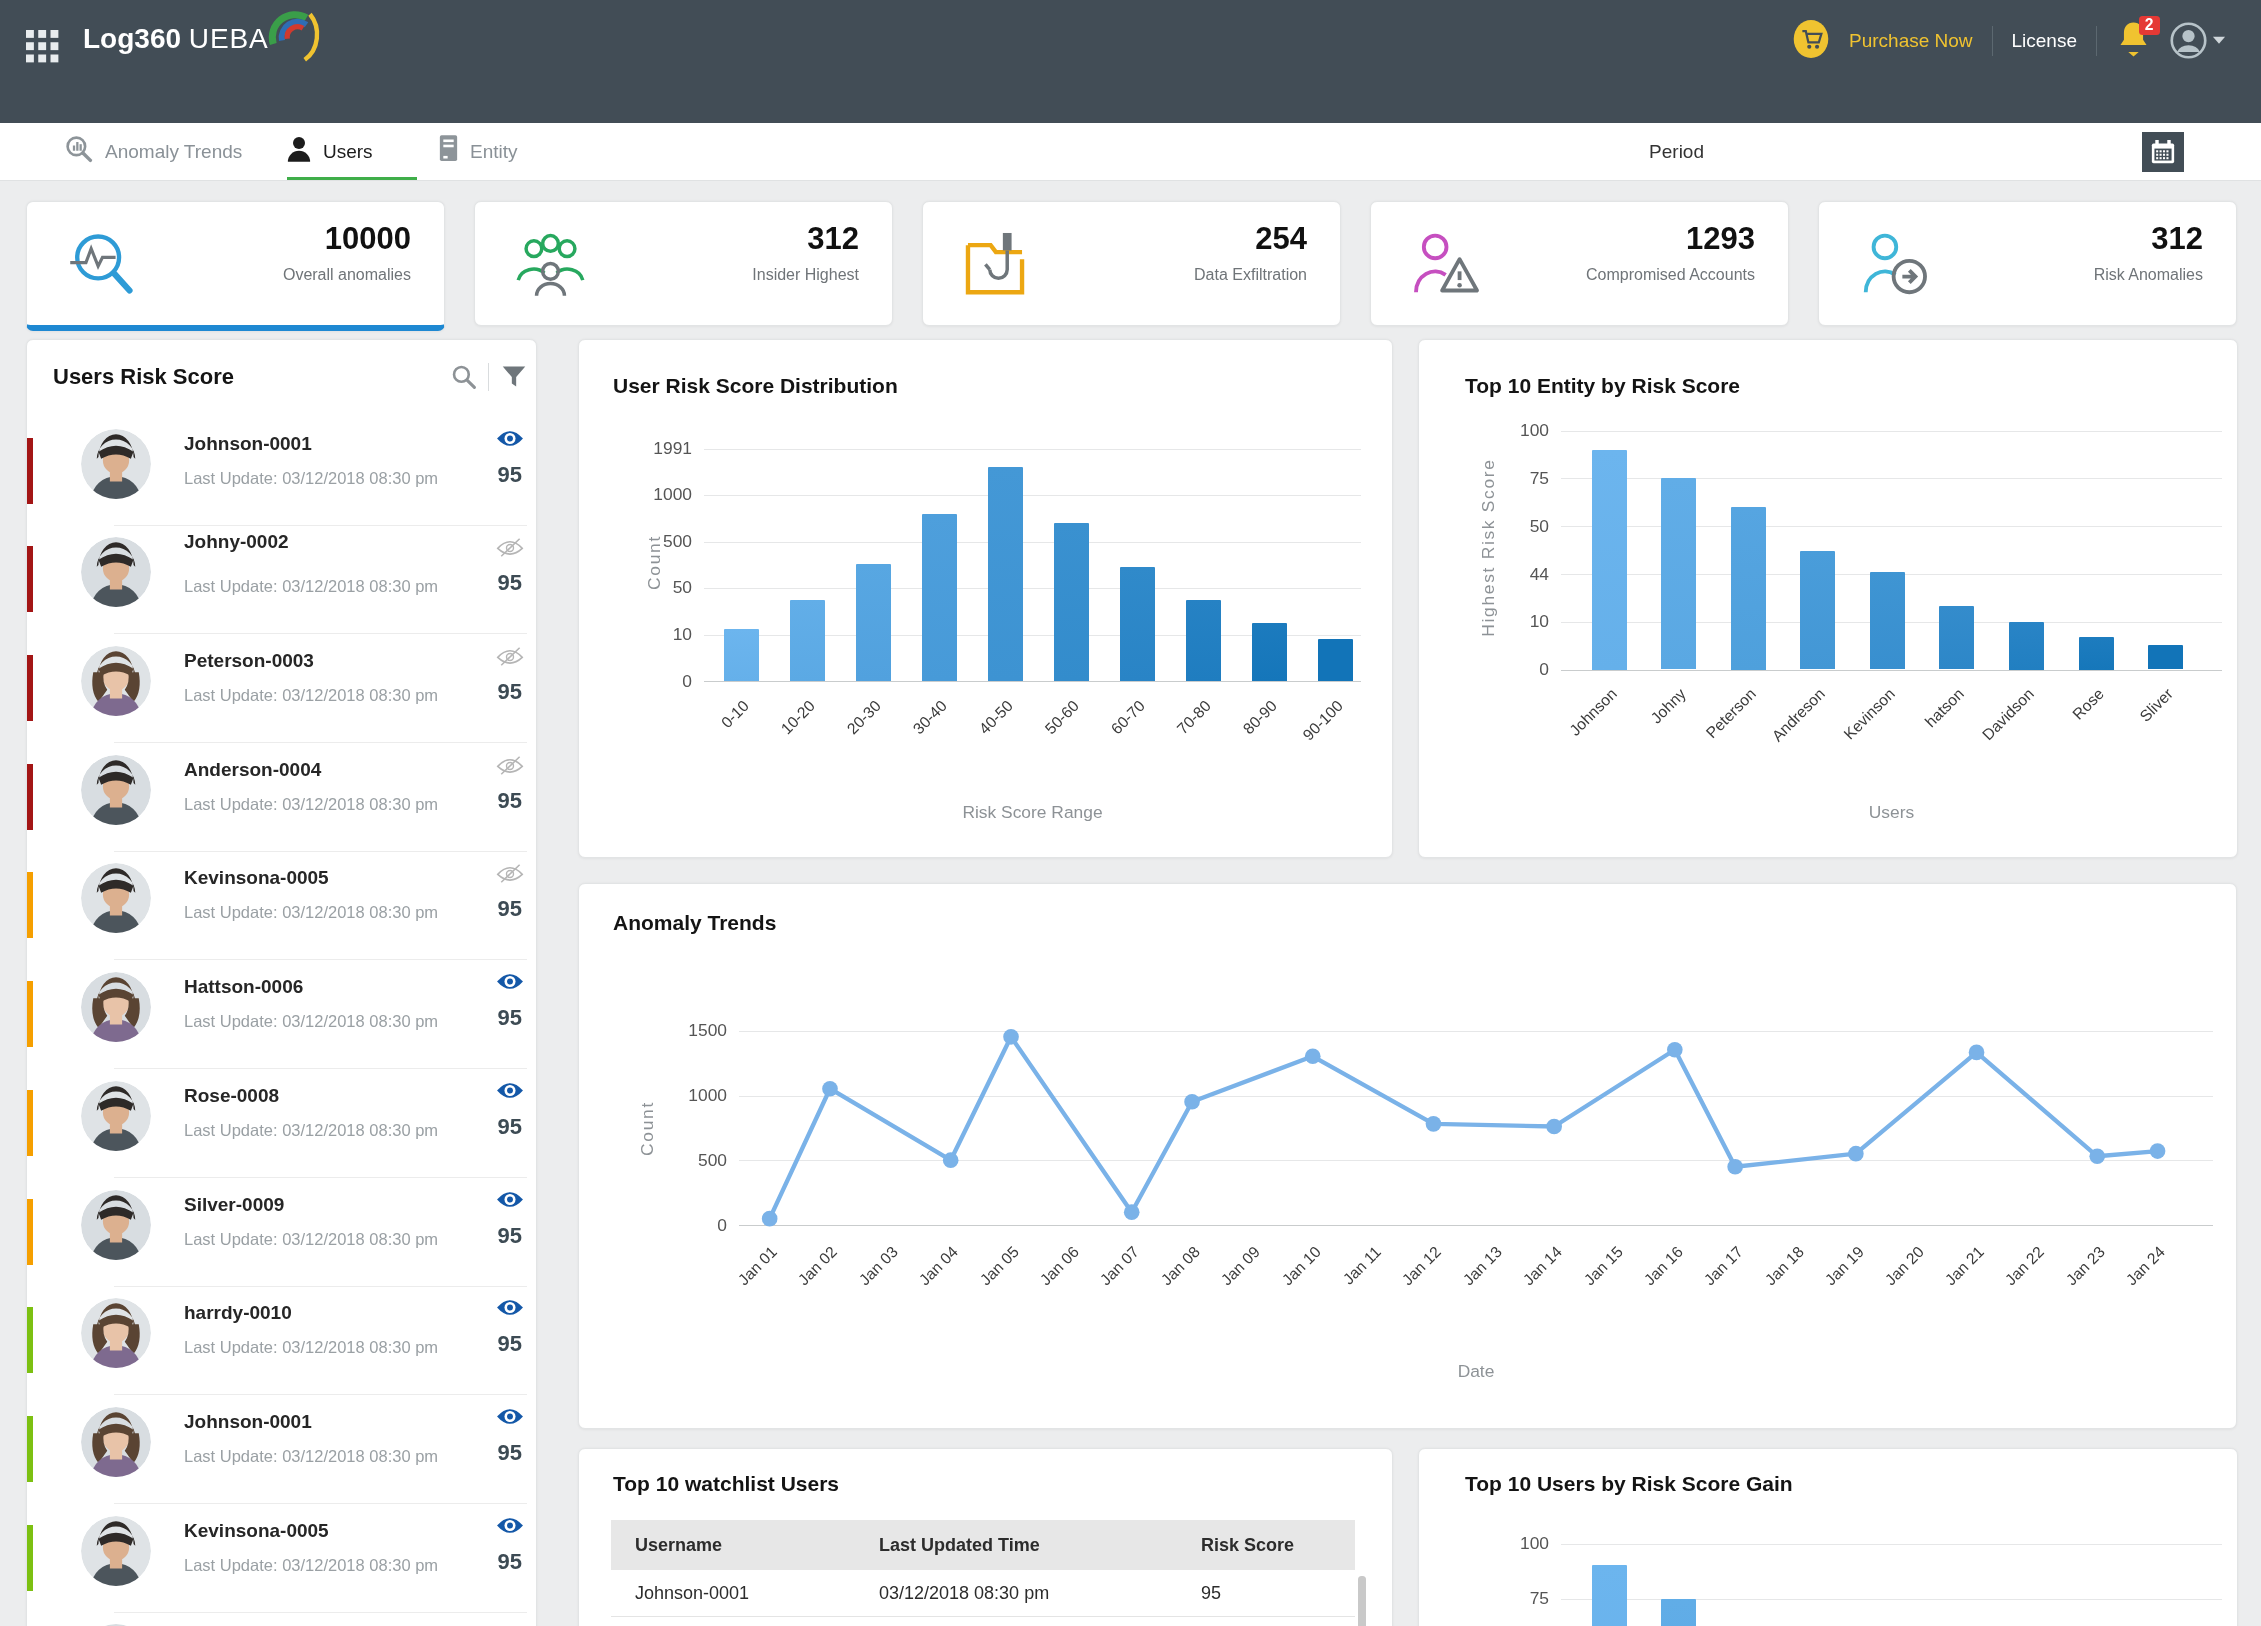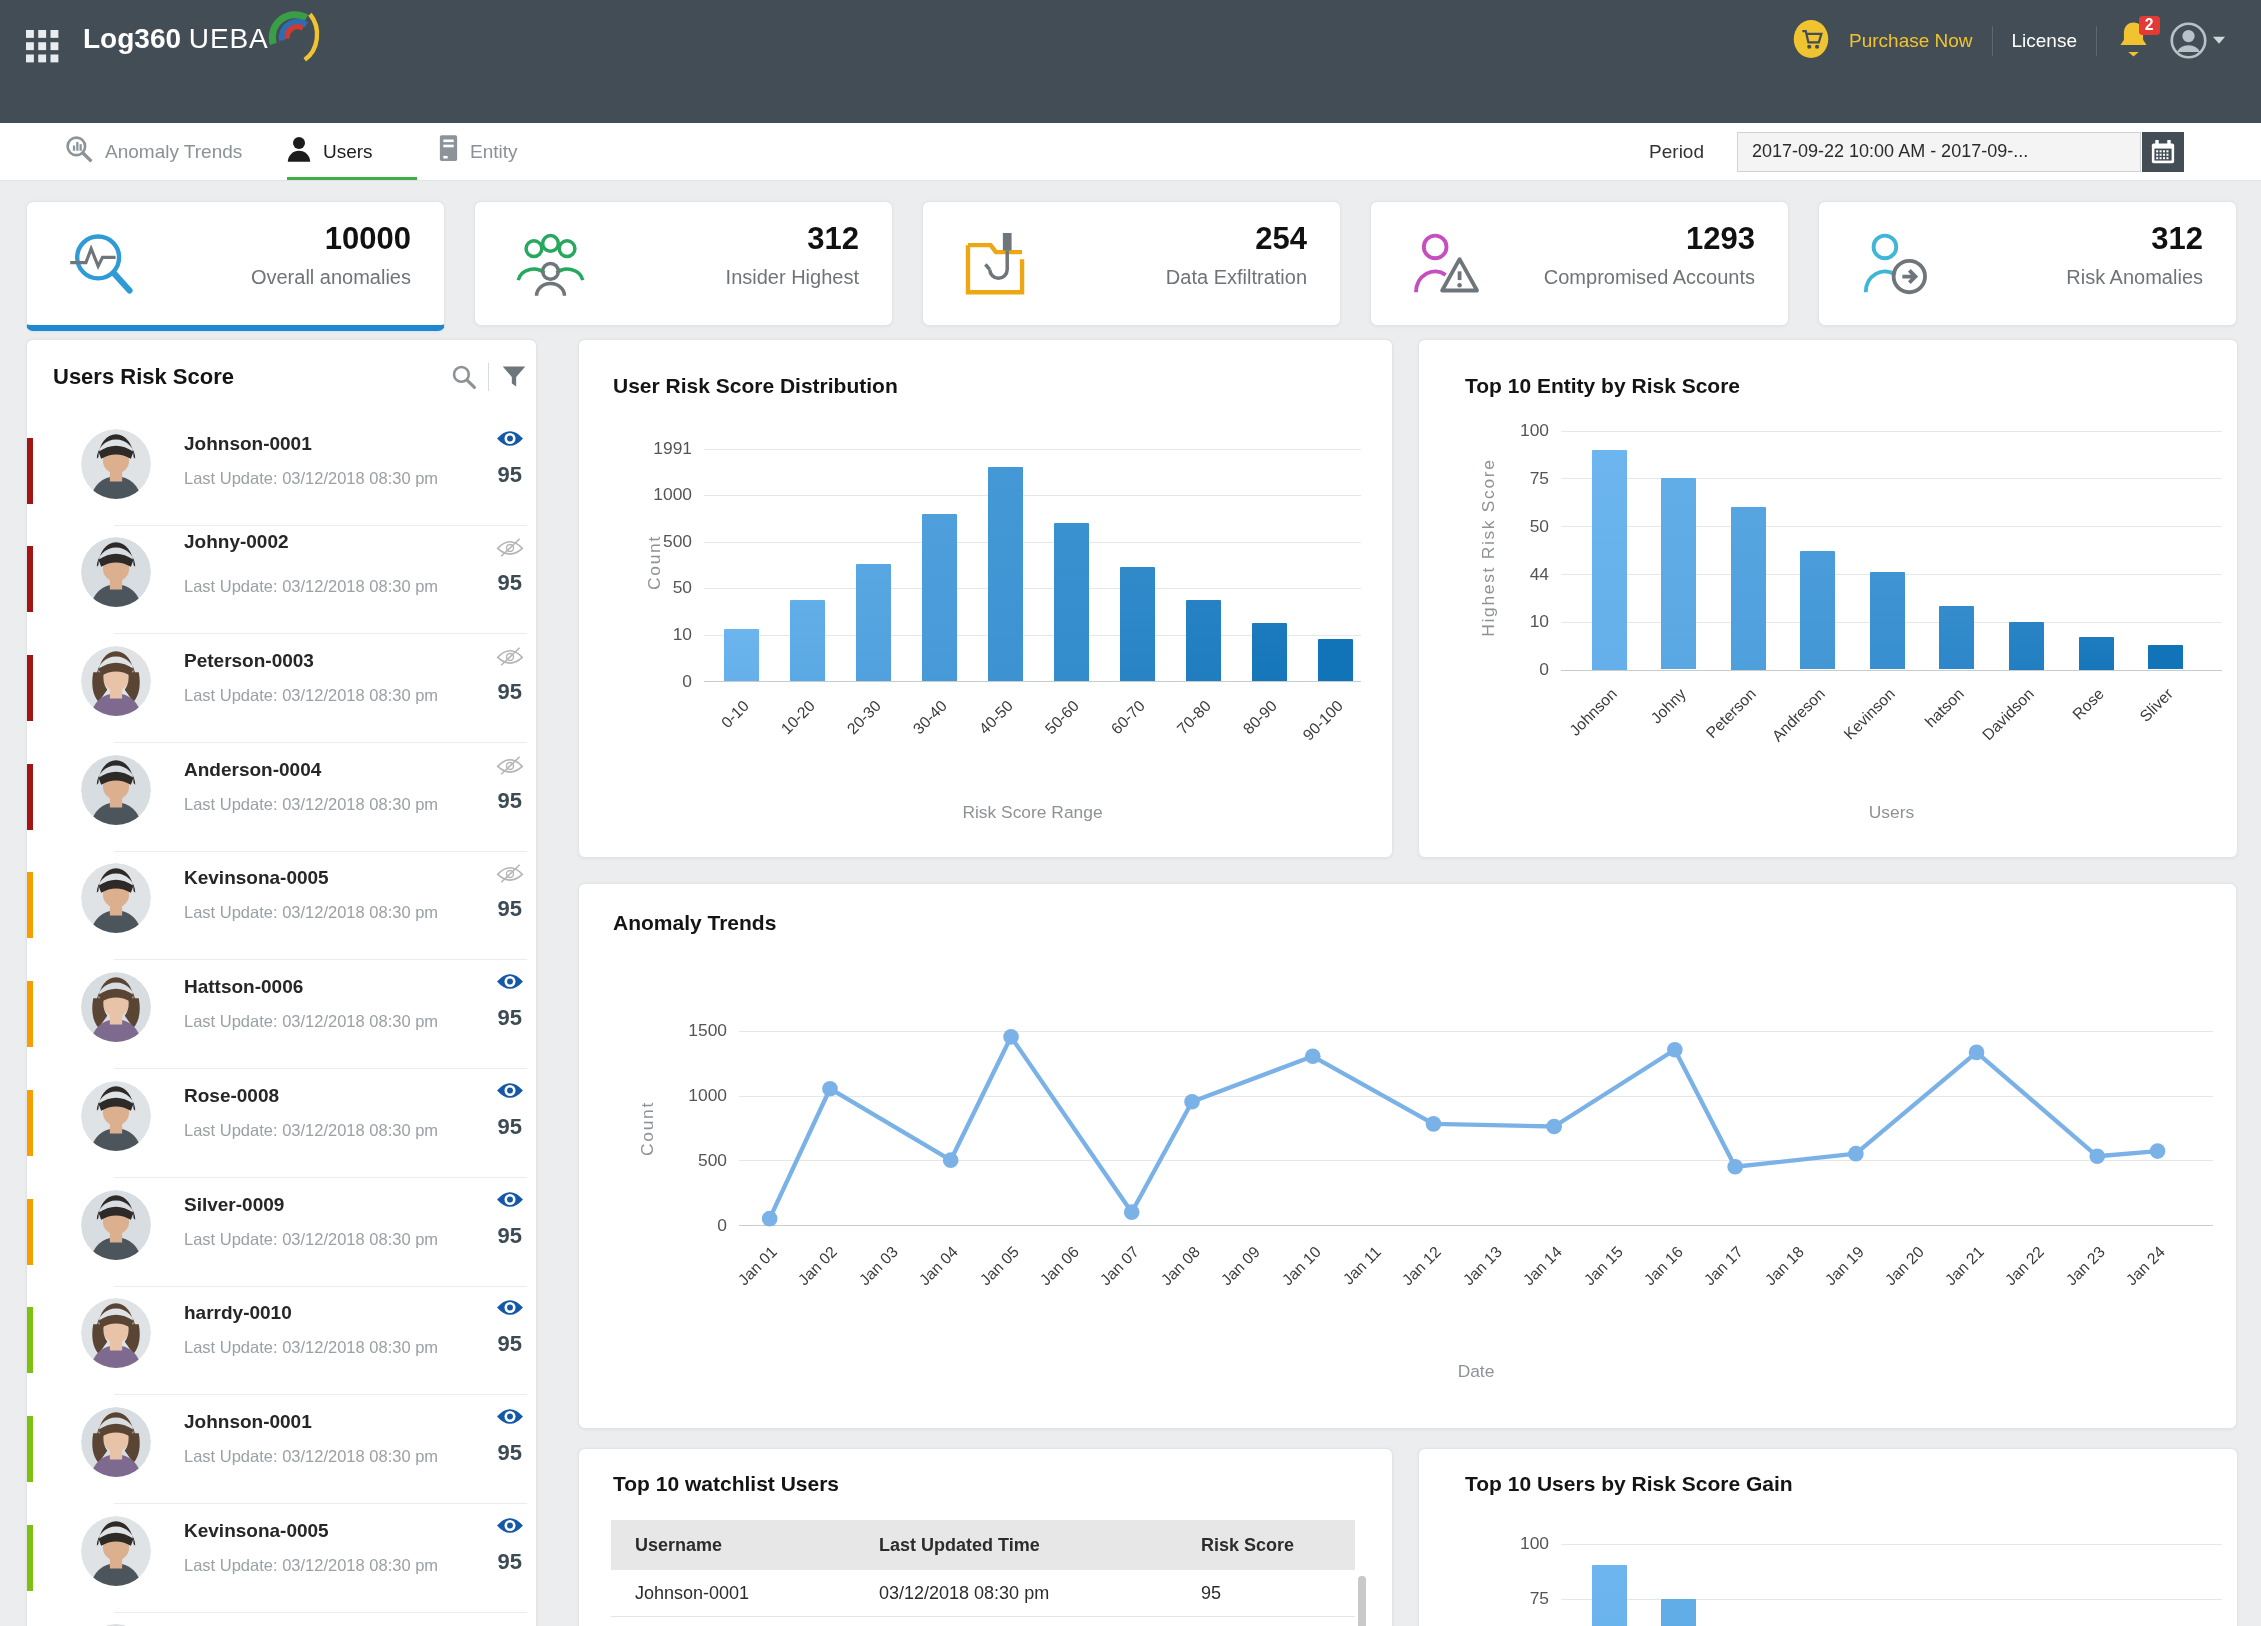--- a/index.html
+++ b/index.html
@@ -19,21 +19,21 @@
   #subnav{left:0;top:123px;width:2261px;height:57px;background:#fff;border-bottom:0.9px solid #e0e2e3;}
   .sub-item{position:absolute;top:0;height:57px;display:flex;align-items:center;gap:12px;cursor:pointer;
             color:#8a9197;font-size:19px;}
   .sub-item.active{color:#1c1c1c;}
   .sub-underline{position:absolute;height:3.5px;background:#3fae49;bottom:0;}
   #period-input{position:absolute;background:#f4f4f4;border:0.9px solid #cfd2d4;color:#2b2b2b;font-size:18px;
             display:flex;align-items:center;padding:0 14px;white-space:nowrap;overflow:hidden;}
   #cal-btn{position:absolute;background:#424d56;display:flex;align-items:center;justify-content:center;cursor:pointer;}
   
   .stat-num{position:absolute;right:33px;top:19px;font-size:31px;font-weight:bold;color:#111;text-align:right;}
-  .stat-label{position:absolute;right:33px;top:64px;font-size:20px;color:#6f7478;text-align:center;}
+  .stat-label{position:absolute;right:33px;top:64px;font-size:16px;color:#6f7478;text-align:center;}
   .stat-icon{position:absolute;left:38px;top:24px;width:75px;height:75px;}
   
   .lr-name{position:absolute;left:157px;font-size:19px;font-weight:bold;color:#262626;}
   .lr-sub{position:absolute;left:157px;font-size:16.5px;color:#9aa0a4;}
   .lr-score{position:absolute;font-size:22px;font-weight:bold;color:#3d4b54;right:14px;text-align:right;}
   .lr-bar{position:absolute;left:0;width:6px;}
   .lr-divider{position:absolute;left:87px;right:8.7px;height:0.9px;background:#ececec;}
   .avatar{position:absolute;border-radius:50%;overflow:hidden;}
   
   .chart-title{position:absolute;font-size:21px;font-weight:bold;color:#141414;}
@@ -114,21 +114,20 @@
         <svg width="14" height="10.4" viewBox="0 0 16 12">
             <path d="M1 2 l7 8 l7 -8 z" fill="#cfd6da"></path>
           </svg>
       </span>
     </div>
 
   </div>
 
   <div id="subnav" class="abs">
     <div class="abs" style="right:557px;top:0;height:57px;display:flex;align-items:center;font-size:19px;color:#333;">Period</div>
-    <div id="period-input" style="right:120px;top:8.7px;width:374px;height:38px;cursor:pointer;">2017-09-22 10:00 AM - 2017-09-...</div>
     <div id="cal-btn" style="right:77px;top:8.7px;width:42px;height:40px;">
       <svg width="24" height="24" viewBox="0 0 28 28">
         <rect x="1" y="4" width="26" height="23" rx="2" fill="#fff"></rect>
         <rect x="5" y="0" width="4" height="7" fill="#fff"></rect>
           <rect x="19" y="0" width="4" height="7" fill="#fff"></rect>
         <g fill="#424d56">
           <rect x="4" y="10" width="20" height="14"></rect>
         </g>
         <g fill="#fff">
           <rect x="6" y="12" width="2.4" height="2.4"></rect>

